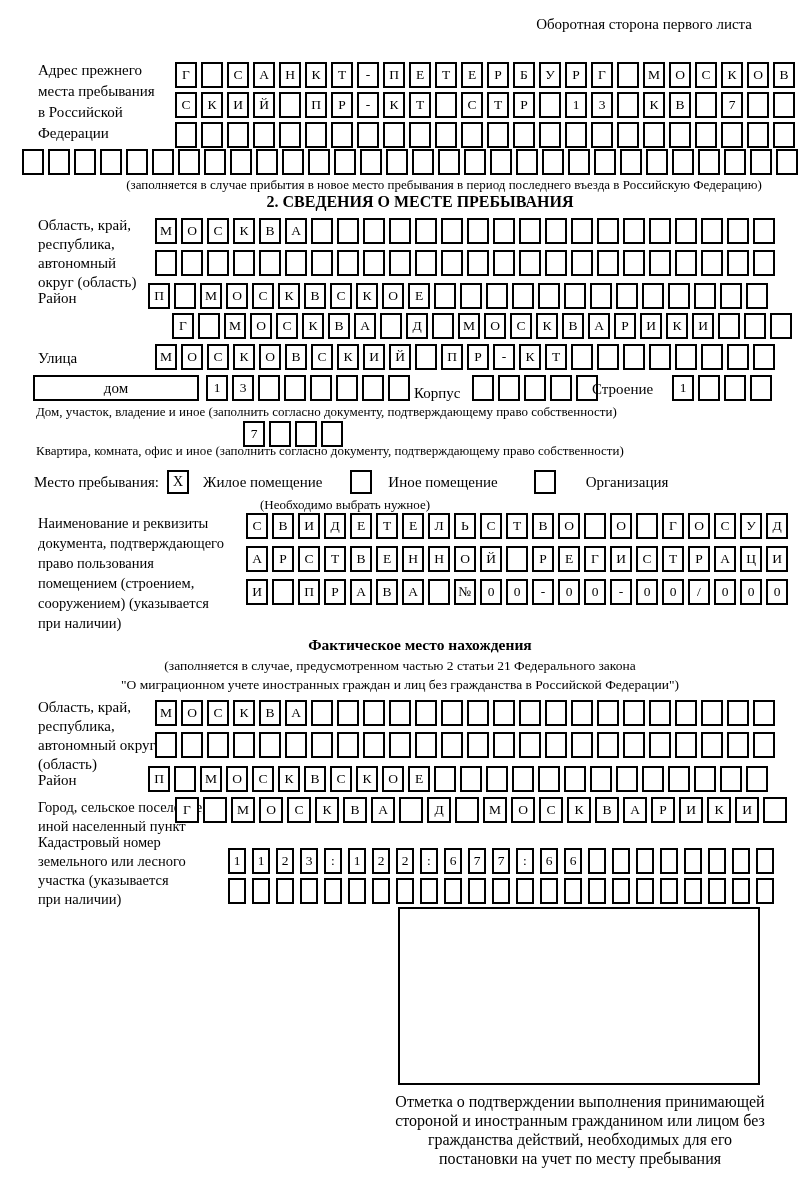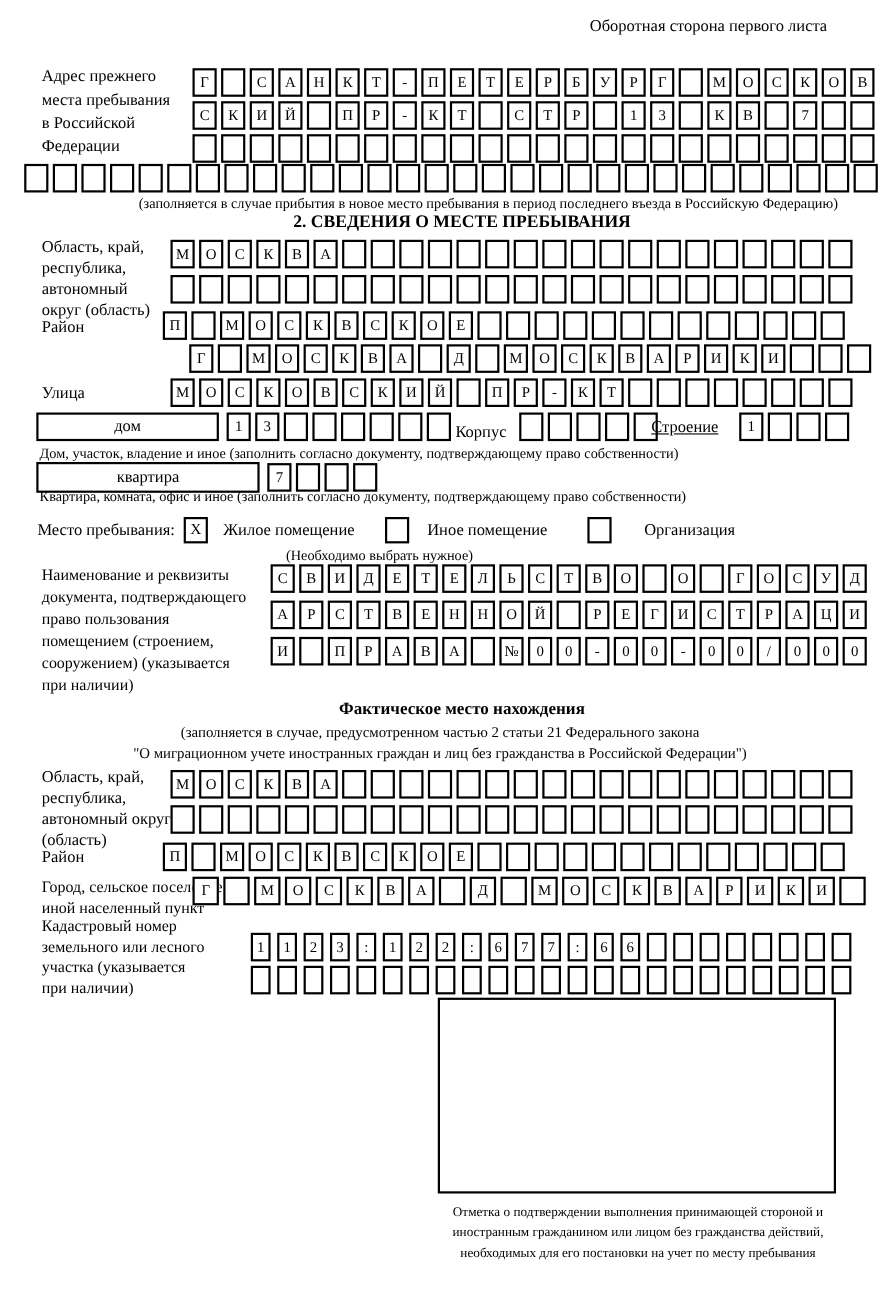--- a/index.html
+++ b/index.html
@@ -26,21 +26,21 @@
     font-size:15px;background:#fff;box-sizing:border-box;
   }
   .markbox{
     width:18px;height:20px;border:2px solid #000;display:flex;align-items:center;
     justify-content:center;font-size:14px;flex:0 0 auto;
   }
   .caption{font-size:13px;}
   .center{left:0;width:800px;text-align:center;}
   .title{font-weight:bold;font-size:16px;margin-left:20px;}
   .stamp-box{border:2px solid #000;background:#fff;box-sizing:border-box;}
-  .stamp-caption{font-size:12px;line-height:19px;text-align:center;}
+  .stamp-caption{font-size:16px;line-height:19px;text-align:center;}
   .stayrow{display:flex;align-items:center;font-size:15px;}
 </style>
 </head>
 <body>
 
 <div class="page">
 
   <div class="abs hdr" style="top:16px;right:48px;">Оборотная сторона первого листа</div>
 
   <div class="abs label lh21" style="top:60px;left:38px;width:140px;">Адрес прежнего
@@ -313,30 +313,29 @@
       <div class="cell"></div>
     </div>
   <div class="abs label" style="top:383px;left:414px;">Корпус</div>
   <div class="abs cellrow" style="top:375px;left:472px;">
       <div class="cell"></div>
       <div class="cell"></div>
       <div class="cell"></div>
       <div class="cell"></div>
       <div class="cell"></div>
     </div>
-  <div class="abs label" style="top:379px;left:592px;text-decoration:underline;">Строение</div>
+  <div class="abs label" style="top:379px;left:592px;">Строение</div>
   <div class="abs cellrow" style="top:375px;left:672px;">
       <div class="cell">1</div>
       <div class="cell"></div>
       <div class="cell"></div>
       <div class="cell"></div>
     </div>
   <div class="abs caption" style="top:404px;left:36px;">Дом, участок, владение и иное (заполнить согласно документу, подтверждающему право собственности)</div>
 
-  <div class="abs namebox" style="top:420px;left:33px;width:203px;height:28px;">квартира</div>
   <div class="abs cellrow" style="top:421px;left:243px;">
       <div class="cell">7</div>
       <div class="cell"></div>
       <div class="cell"></div>
       <div class="cell"></div>
     </div>
   <div class="abs caption" style="top:443px;left:36px;">Квартира, комната, офис и иное (заполнить согласно документу, подтверждающему право собственности)</div>
 
   <div class="abs stayrow" style="top:470px;left:34px;">
     <span>Место пребывания:</span>

